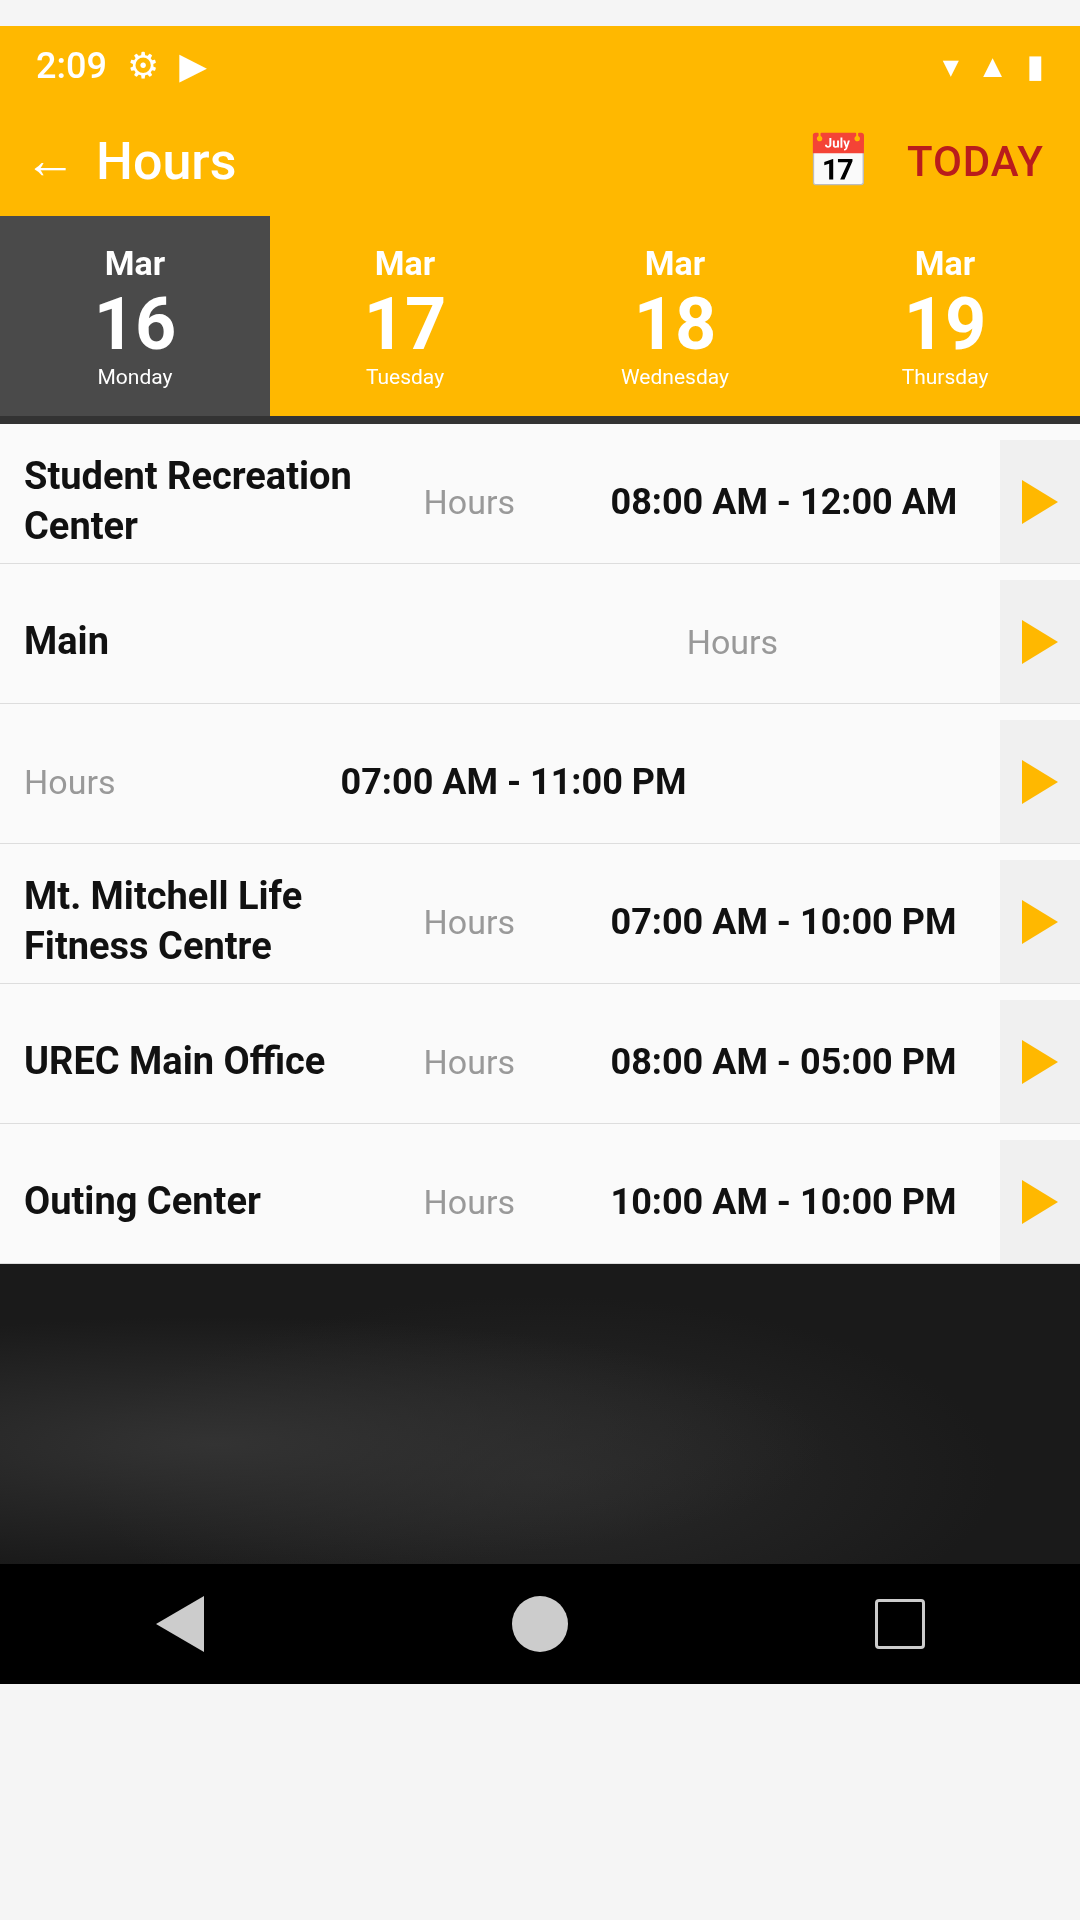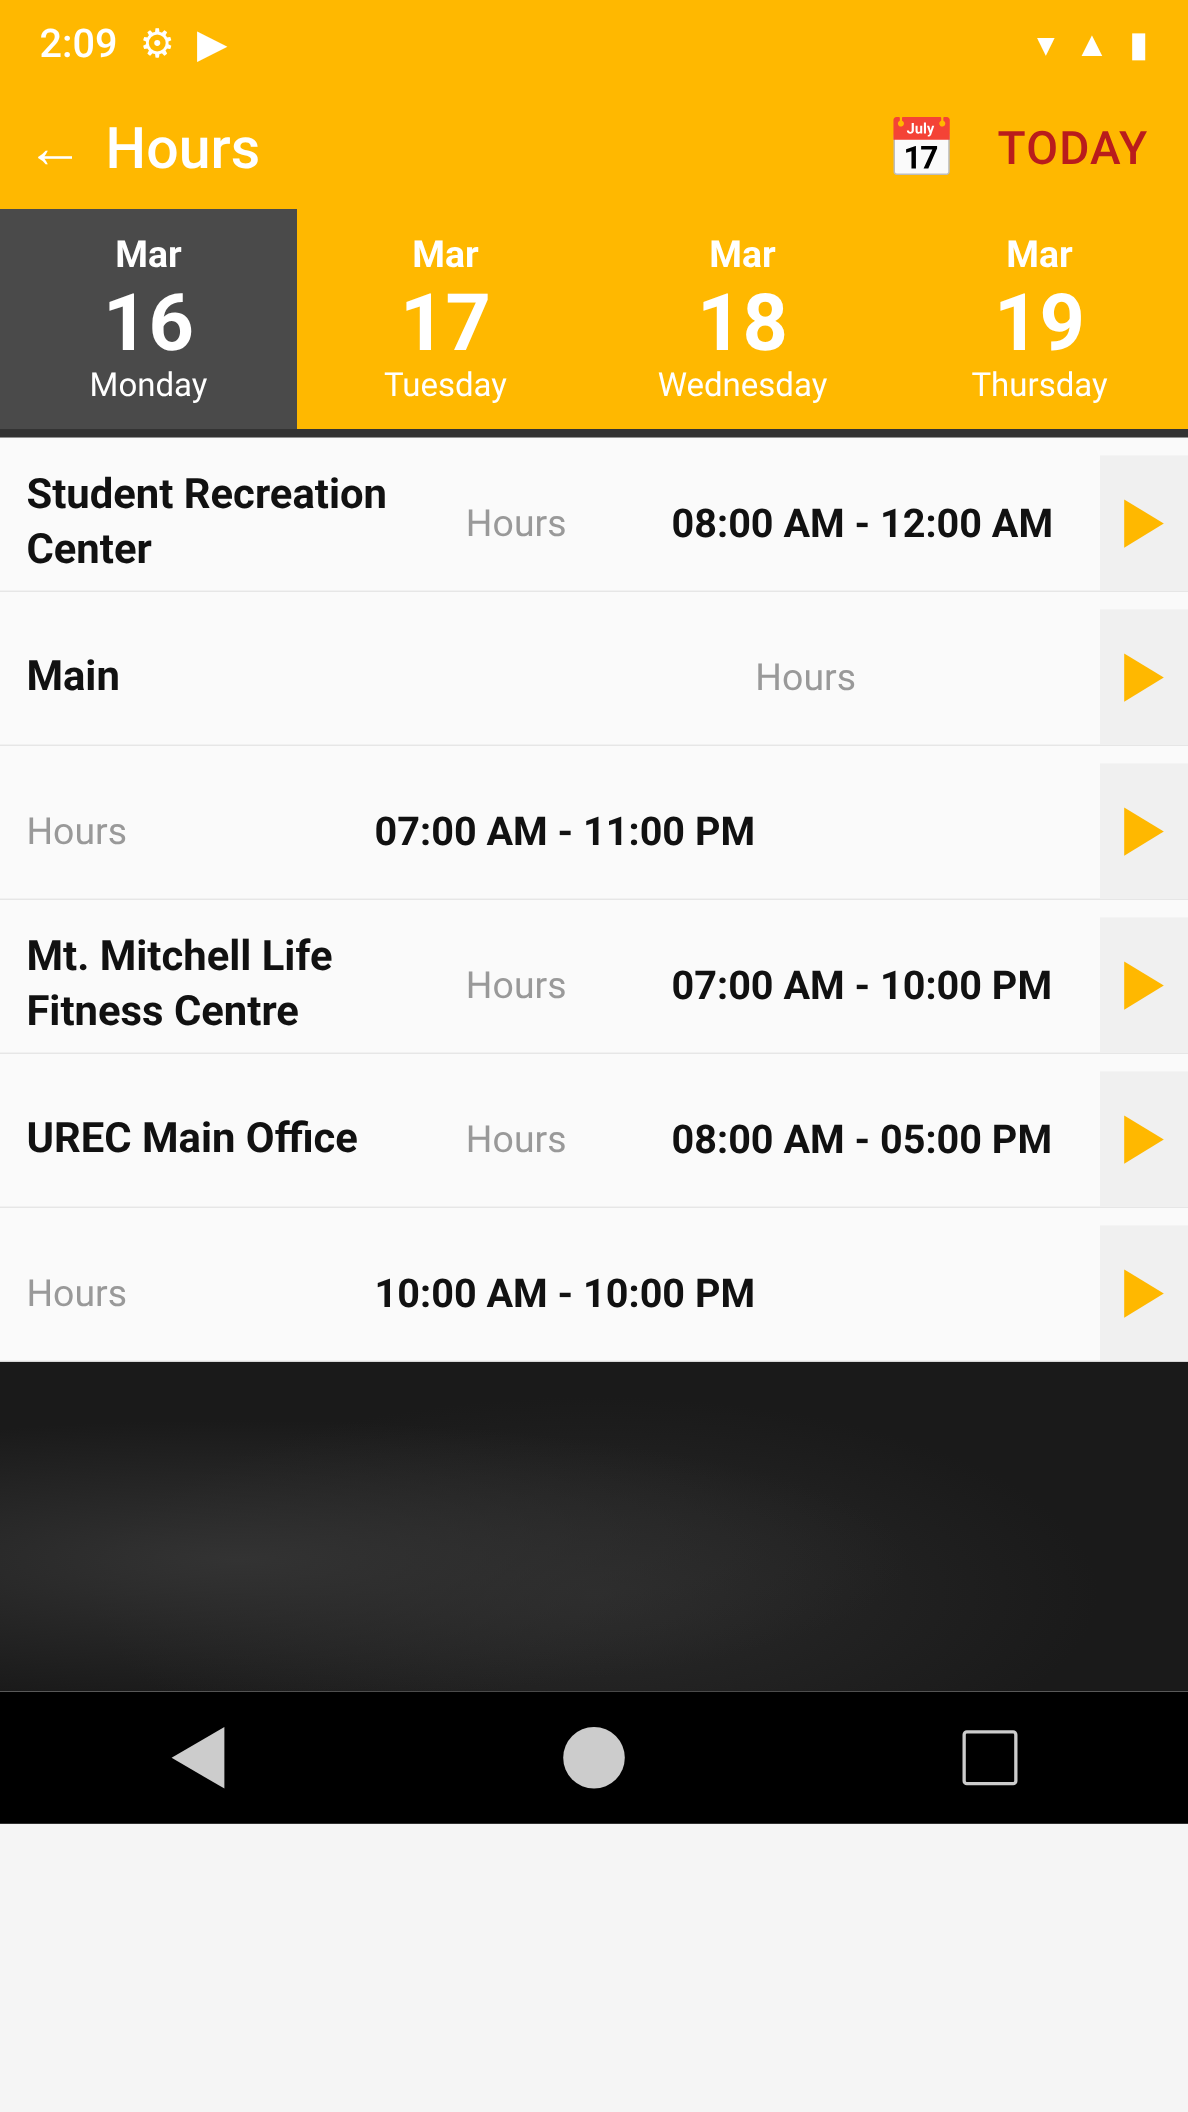--- a/index.html
+++ b/index.html
@@ -14,20 +14,21 @@
     }
 
     
     .status-bar {
       background: #FFB800;
       display: flex;
       justify-content: space-between;
       align-items: center;
       padding: 18px 36px;
       height: 80px;
+      margin-top: 26px;
     }
     .status-left {
       display: flex;
       align-items: center;
       gap: 20px;
       color: white;
       font-size: 36px;
       font-weight: 500;
     }
     .status-icon {
@@ -111,21 +112,21 @@
       margin-bottom: 2px;
     }
     .date-day {
       color: white;
       font-size: 72px;
       font-weight: 700;
       line-height: 1.1;
     }
     .date-weekday {
       color: white;
-      font-size: 30px;
+      font-size: 21px;
       font-weight: 400;
     }
 
     
     .date-bottom-bar {
       height: 8px;
       background: #333;
     }
 
     
@@ -327,20 +328,21 @@
   <div class="facility-item">
     <span class="facility-name">UREC Main Office</span>
     <span class="facility-hours-label">Hours</span>
     <span class="facility-time">08:00 AM - 05:00 PM</span>
     <div class="facility-arrow">
       <div class="arrow-triangle"></div>
     </div>
   </div>
 
   <div class="facility-item">
+    <span class="facility-name">Outing Center</span>
     <span class="facility-hours-label">Hours</span>
     <span class="facility-time">10:00 AM - 10:00 PM</span>
     <div class="facility-arrow">
       <div class="arrow-triangle"></div>
     </div>
   </div>
 
 </div>
 
 <div class="bottom-photo">

